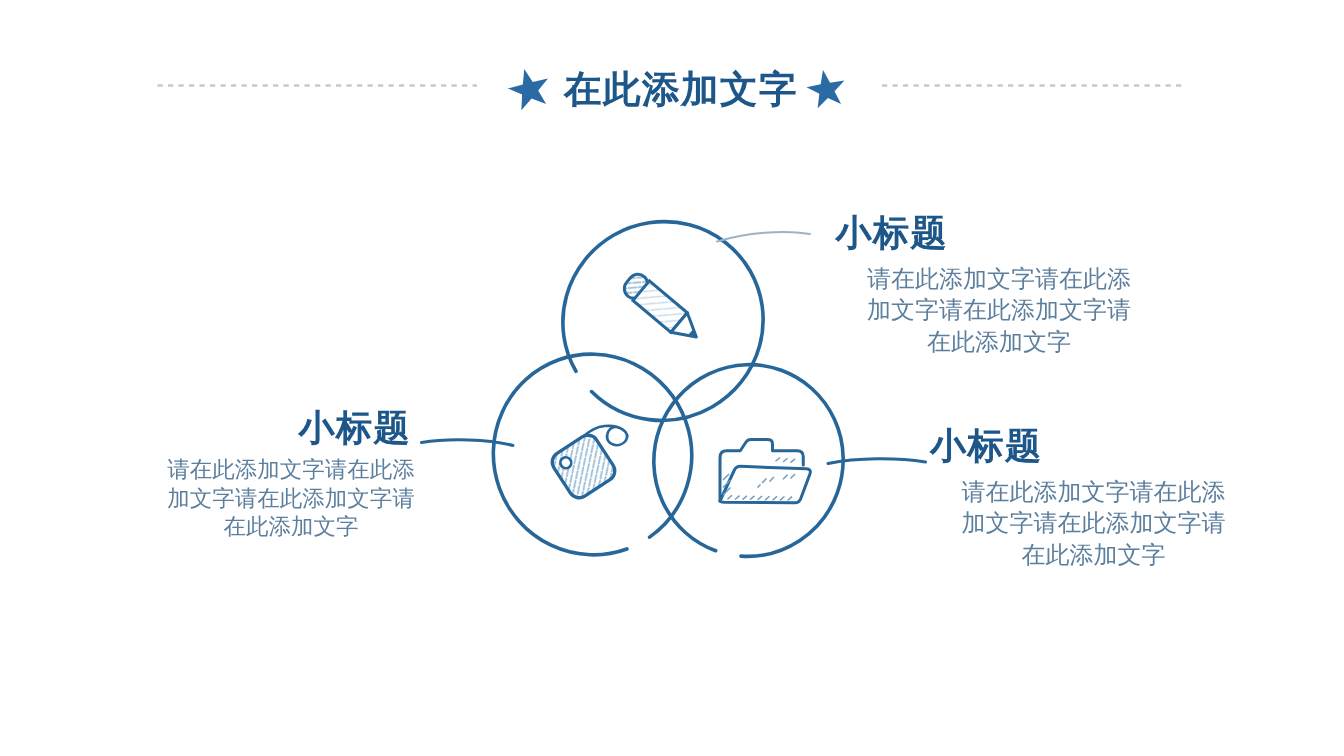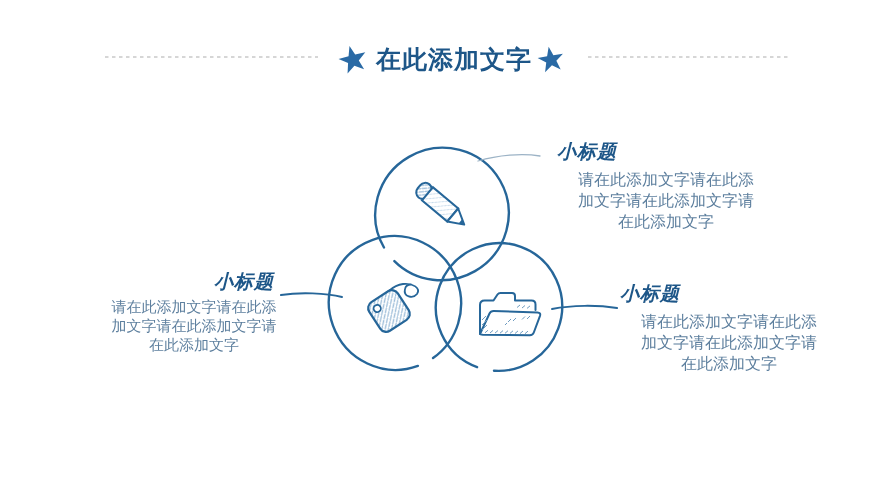--- a/index.html
+++ b/index.html
@@ -7,21 +7,21 @@
     position:relative;width:896px;height:504px;background:#ffffff;
     overflow:hidden;font-family:"DejaVu Serif","Liberation Serif",serif;
   }
   .decor-svg{position:absolute;left:0;top:0;width:896px;height:504px;}
   .page-title{
     position:absolute;left:368px;top:43px;width:172px;text-align:center;
     font-size:25px;font-weight:600;letter-spacing:1px;color:#1d5688;white-space:nowrap;
   }
   .section{position:absolute;}
   .section .heading{
-    font-size:19px;font-weight:700;letter-spacing:1px;color:#1d5688;line-height:1.15;font-style:italic;
+    font-size:24px;font-weight:700;letter-spacing:1px;color:#1d5688;line-height:1.15;
   }
   .section .body{margin-top:6px;font-size:16px;color:#5d7f9e;line-height:21px;}
   .section .line{white-space:nowrap;text-align:center;}
   .top-right{left:557px;top:141px;width:218px;text-align:left;}
   .left-block{left:88px;top:271px;width:212px;text-align:right;}
   .left-block .heading{padding-right:26px;}
   .left-block .body{margin-top:5px;font-size:15px;line-height:19px;}
   .bottom-right{left:620px;top:283px;width:218px;text-align:left;}
 </style>
 </head>

